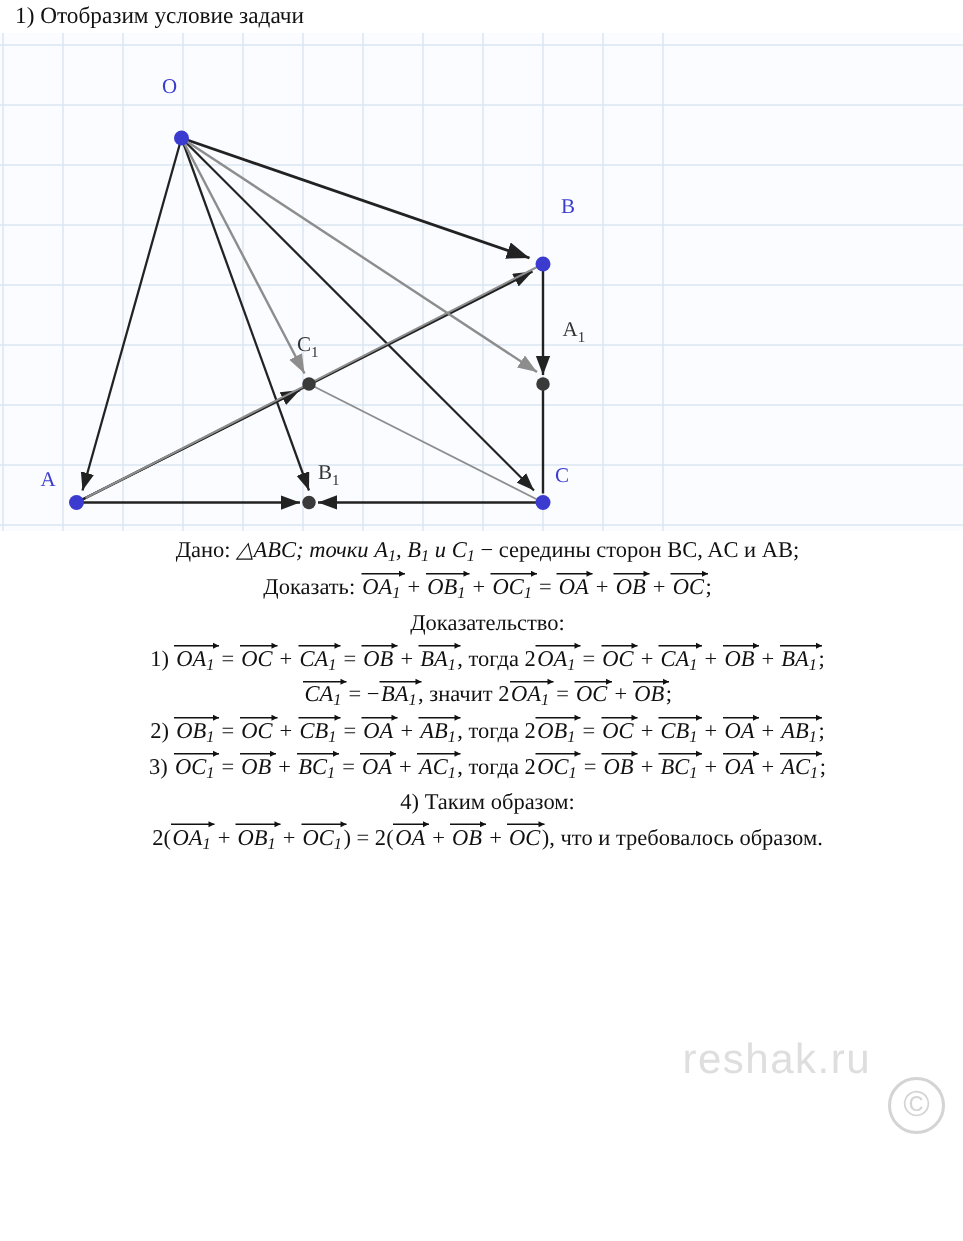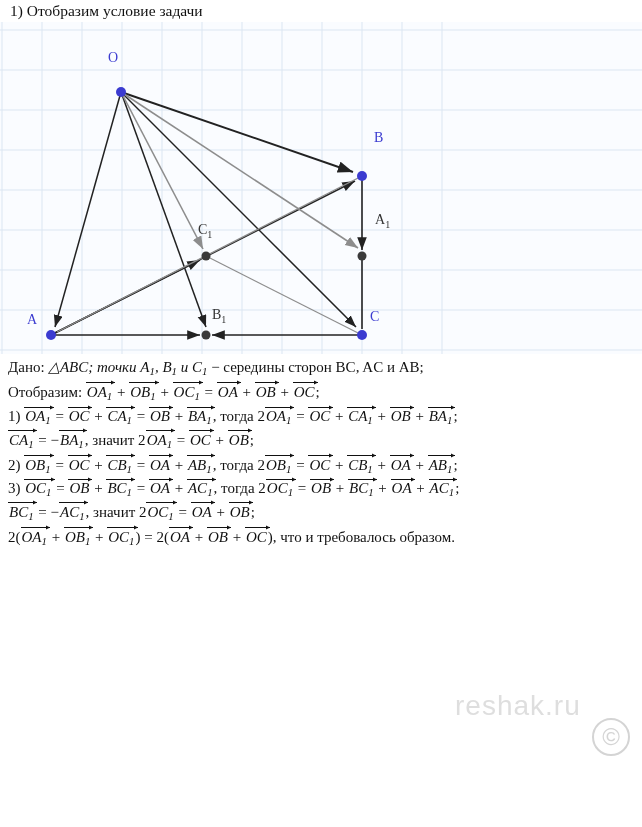--- a/index.html
+++ b/index.html
@@ -20,21 +20,21 @@
     color:#111;
     white-space:nowrap;
   }
 
   .figure{
     position:absolute;left:0;top:22px;width:642px;height:330px;
   }
   .figure svg{display:block;}
 
   .proof{
-    position:absolute;left:8px;top:360px;width:634px;
+    position:absolute;left:8px;top:360px;width:634px;text-align:center;
   }
   .line{
     font-size:15px;
     line-height:1.02;
     margin:0 0 8px 0;
     white-space:nowrap;
     font-family:"Liberation Serif", serif;
   }
   .line.tight{margin-bottom:7px;}
   .it{font-style:italic;}
@@ -179,30 +179,31 @@
 
   <div class="proof">
 
     <p class="line">
       <span>Дано:</span>
       <span class="it">△ABC;  точки A</span><span class="sub">1</span><span class="it">, B</span><span class="sub">1</span><span class="it"> и C</span><span class="sub">1</span><span> − середины сторон BC, AC и AB;</span>
     </p>
 
 
     <p class="line">
-      <span>Отобразим:</span>
+      <span>Доказать:</span>
       <span class="vec"><span>OA</span><span class="sub">1</span></span> +
       <span class="vec"><span>OB</span><span class="sub">1</span></span> +
       <span class="vec"><span>OC</span><span class="sub">1</span></span>
       <span>=</span>
       <span class="vec">OA</span> +
       <span class="vec">OB</span> +
       <span class="vec">OC</span><span>;</span>
     </p>
 
+    <p class="line">Доказательство:</p>
 
     <p class="line tight">
       <span>1)</span>
       <span class="vec"><span>OA</span><span class="sub">1</span></span> =
       <span class="vec">OC</span> +
       <span class="vec"><span>CA</span><span class="sub">1</span></span> =
       <span class="vec">OB</span> +
       <span class="vec"><span>BA</span><span class="sub">1</span></span><span>, тогда 2</span><span class="vec"><span>OA</span><span class="sub">1</span></span> =
       <span class="vec">OC</span> +
       <span class="vec"><span>CA</span><span class="sub">1</span></span> +
@@ -236,26 +237,22 @@
       <span class="vec">OB</span> +
       <span class="vec"><span>BC</span><span class="sub">1</span></span> =
       <span class="vec">OA</span> +
       <span class="vec"><span>AC</span><span class="sub">1</span></span><span>, тогда 2</span><span class="vec"><span>OC</span><span class="sub">1</span></span> =
       <span class="vec">OB</span> +
       <span class="vec"><span>BC</span><span class="sub">1</span></span> +
       <span class="vec">OA</span> +
       <span class="vec"><span>AC</span><span class="sub">1</span></span>;
     </p>
 
-    <p class="line">
-      <span class="vec"><span>BC</span><span class="sub">1</span></span> = −<span class="vec"><span>AC</span><span class="sub">1</span></span><span>, значит 2</span><span class="vec"><span>OC</span><span class="sub">1</span></span> =
-      <span class="vec">OA</span> +
-      <span class="vec">OB</span>;
-    </p>
-
+
+    <p class="line">4) Таким образом:</p>
 
     <p class="line">
       <span>2</span>(<span class="vec"><span>OA</span><span class="sub">1</span></span> +
       <span class="vec"><span>OB</span><span class="sub">1</span></span> +
       <span class="vec"><span>OC</span><span class="sub">1</span></span>) <span>= 2</span>(<span class="vec">OA</span> +
       <span class="vec">OB</span> +
       <span class="vec">OC</span>)<span>, что и требовалось образом.</span>
     </p>
 
   </div>

